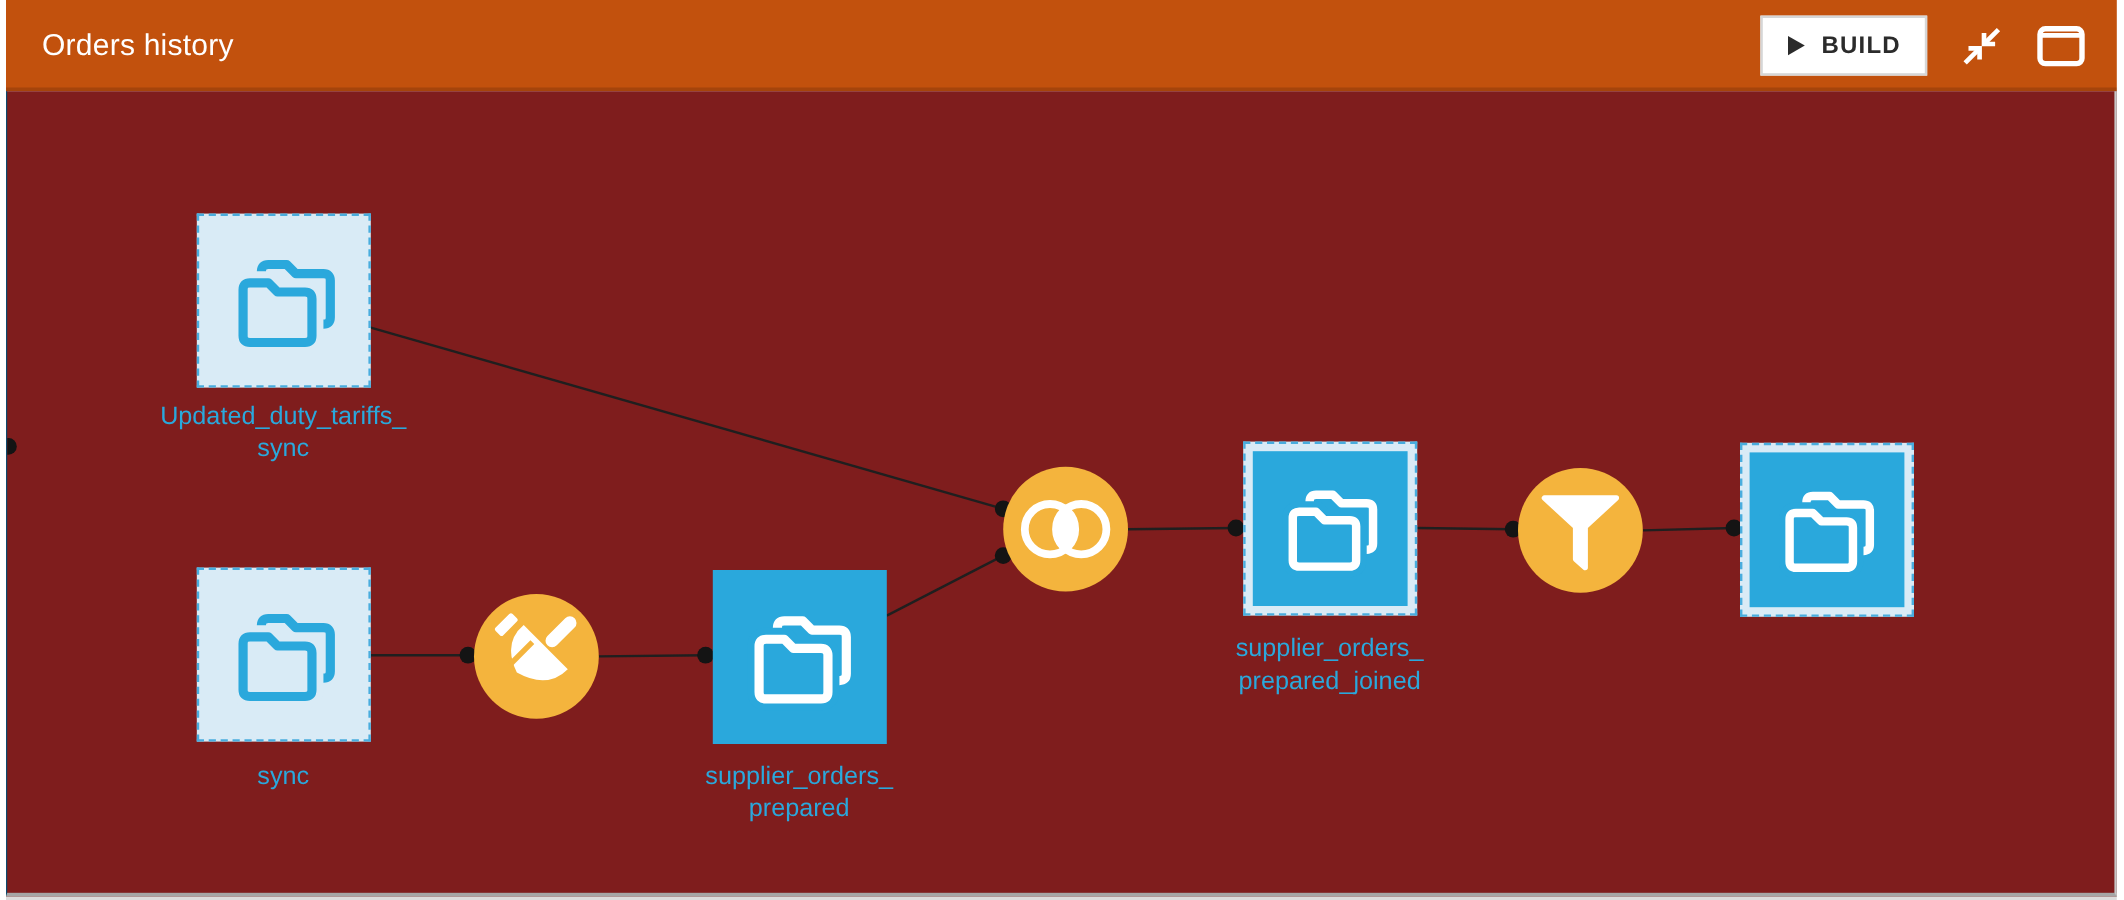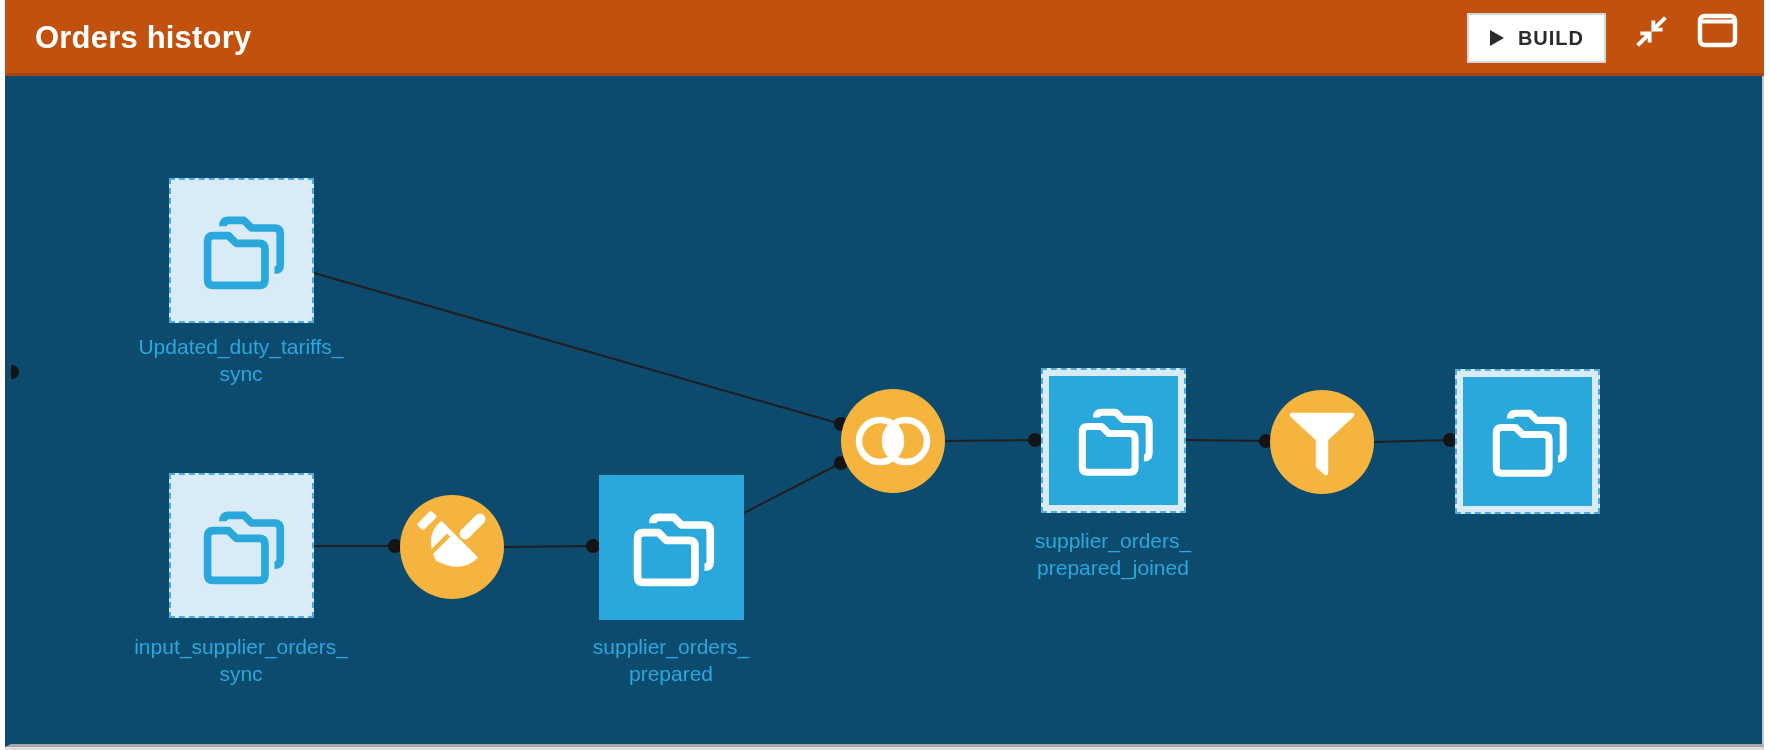--- a/index.html
+++ b/index.html
@@ -6,32 +6,32 @@
   html,body { width:1770px; height:750px; background:#ffffff; overflow:hidden;
               font-family:"Liberation Sans", sans-serif; }
 
   .tile { position:absolute; left:5px; top:0; right:6px; bottom:3px;
           display:flex; flex-direction:column;
           box-shadow:0 4px 0 0 #dcdcdc; }
 
   
   .tile-header { flex:0 0 76px; background:#C2510D; display:flex; align-items:center;
                  padding:0 26px 0 30px; box-shadow:inset 0 -3px 0 rgba(0,0,0,0.15); }
-  .tile-title { flex:1; color:#ffffff; font-size:31px; font-weight:700; letter-spacing:0.2px; }
-  .header-actions { display:flex; align-items:flex-start; gap:27px; }
+  .tile-title { flex:1; color:#ffffff; font-size:25px; font-weight:400; letter-spacing:0.2px; }
+  .header-actions { display:flex; align-items:center; gap:27px; }
   .build-btn { display:flex; align-items:center; gap:13px; background:#ffffff;
                border:2px solid #d6d6d6; height:50px; padding:0 20px;
                font-family:inherit; font-size:20px; font-weight:700; color:#2b2b2b;
                letter-spacing:1px; cursor:pointer; }
   .build-btn svg { display:block; }
   .hicon { display:block; cursor:pointer; }
 
   
-  .canvas { position:relative; flex:1; background:#0c4a6e;
-            border-left:6px solid #0c4a6e; border-right:2px solid #c6c6c6;
+  .canvas { position:relative; flex:1; background:#7f1d1d;
+            border-left:1px solid #0c4a6e; border-right:2px solid #c6c6c6;
             border-bottom:3px solid #a6a6a6; overflow:hidden; }
   .edges { position:absolute; left:0; top:0; }
 
   .node { position:absolute; width:145px; height:145px;
           display:flex; align-items:center; justify-content:center; cursor:pointer; }
   .node.light  { background:#D9EBF6; border:2px dashed #49ADDE; }
   .node.solid  { background:#2AA8DC; }
   .node.framed { background:#D9EBF6; border:2px dashed #49ADDE; }
   .node .inner { position:absolute; inset:6px; background:#2AA8DC;
                  display:flex; align-items:center; justify-content:center; }
@@ -172,21 +172,20 @@
       <svg width="104" height="104" viewBox="-52 -52 104 104">
         <path d="M -30,-27 L 30,-27 L 4,-3 L 4,31 L -4,24 L -4,-3 Z" fill="#ffffff" stroke="#ffffff" stroke-width="4.5" stroke-linejoin="round"></path>
       </svg>
     </div>
 
     <div class="node-label" style="left:230px; top:257px">
       <div>Updated_duty_tariffs_</div>
       <div>sync</div>
     </div>
     <div class="node-label" style="left:230px; top:557px">
-      <div>input_supplier_orders_</div>
       <div>sync</div>
     </div>
     <div class="node-label" style="left:660px; top:557px">
       <div>supplier_orders_</div>
       <div>prepared</div>
     </div>
     <div class="node-label" style="left:1102px; top:451px">
       <div>supplier_orders_</div>
       <div>prepared_joined</div>
     </div>

